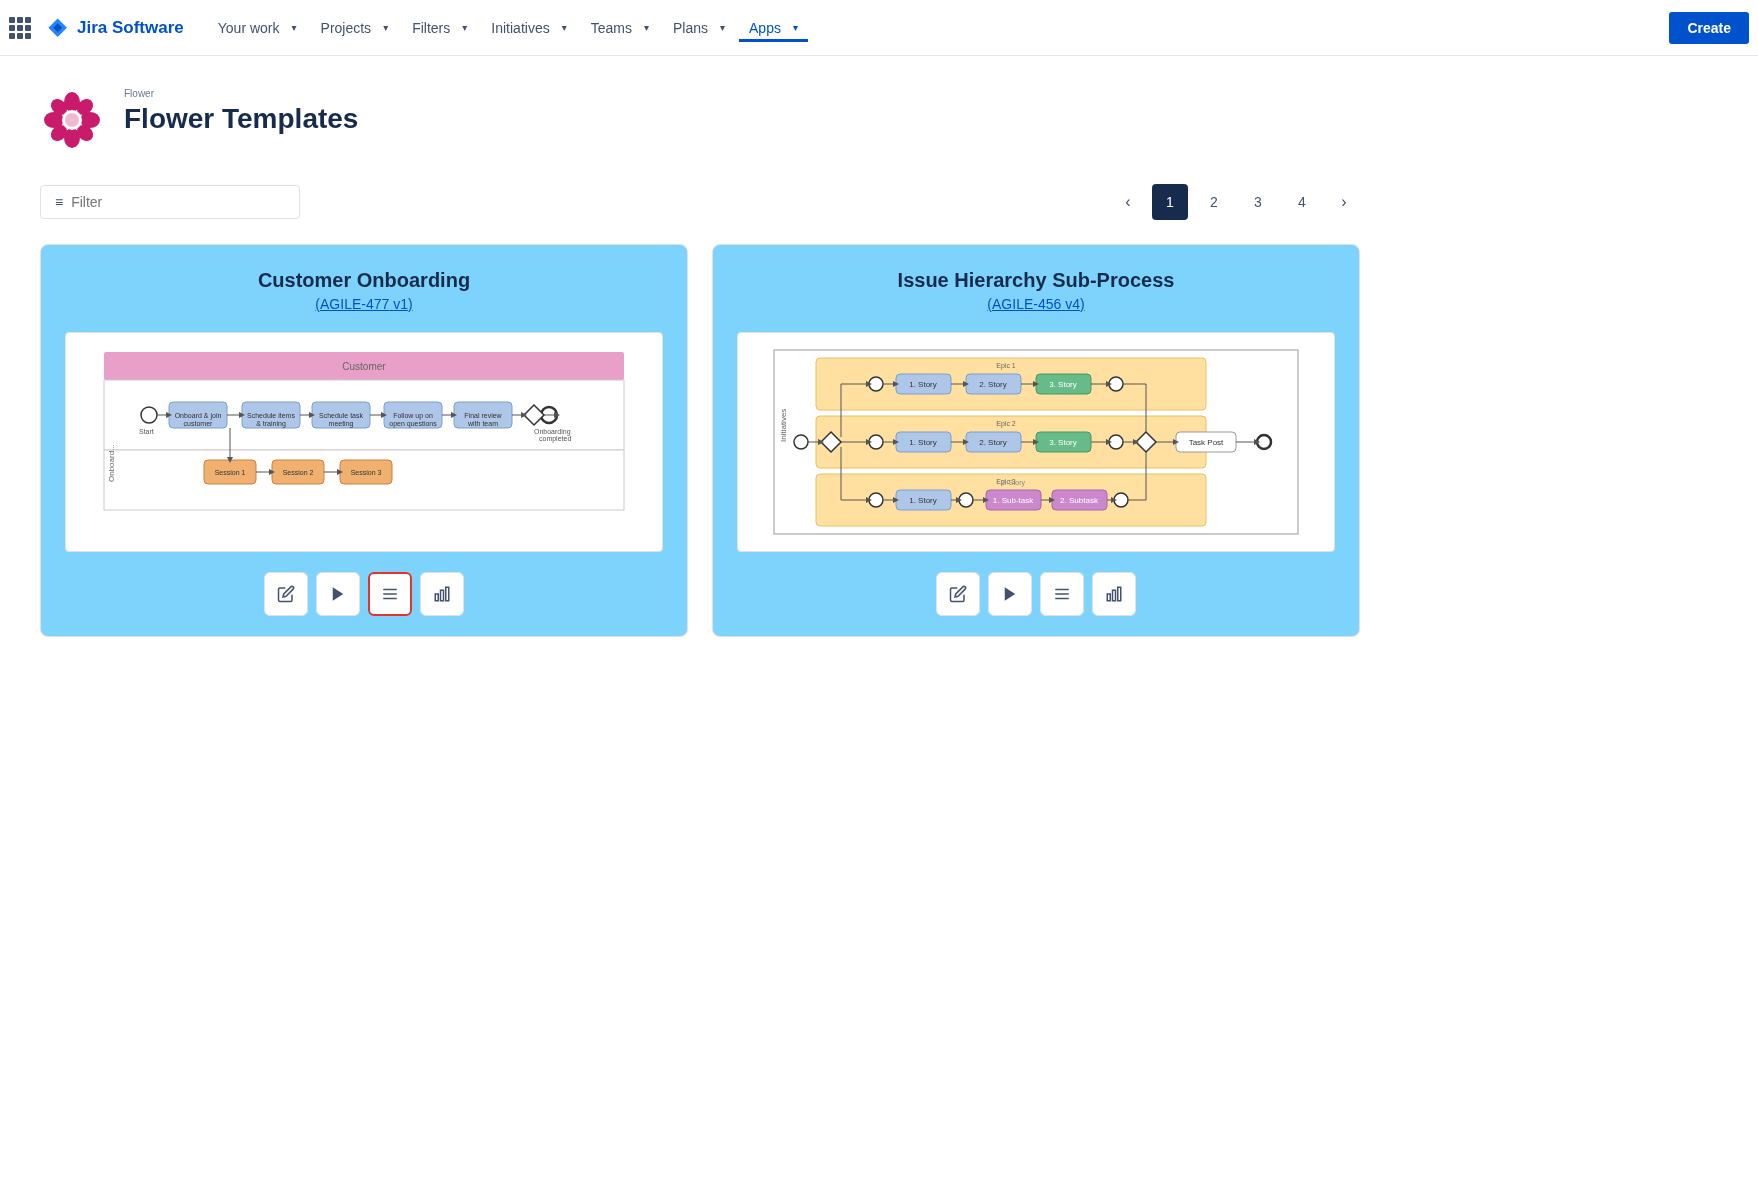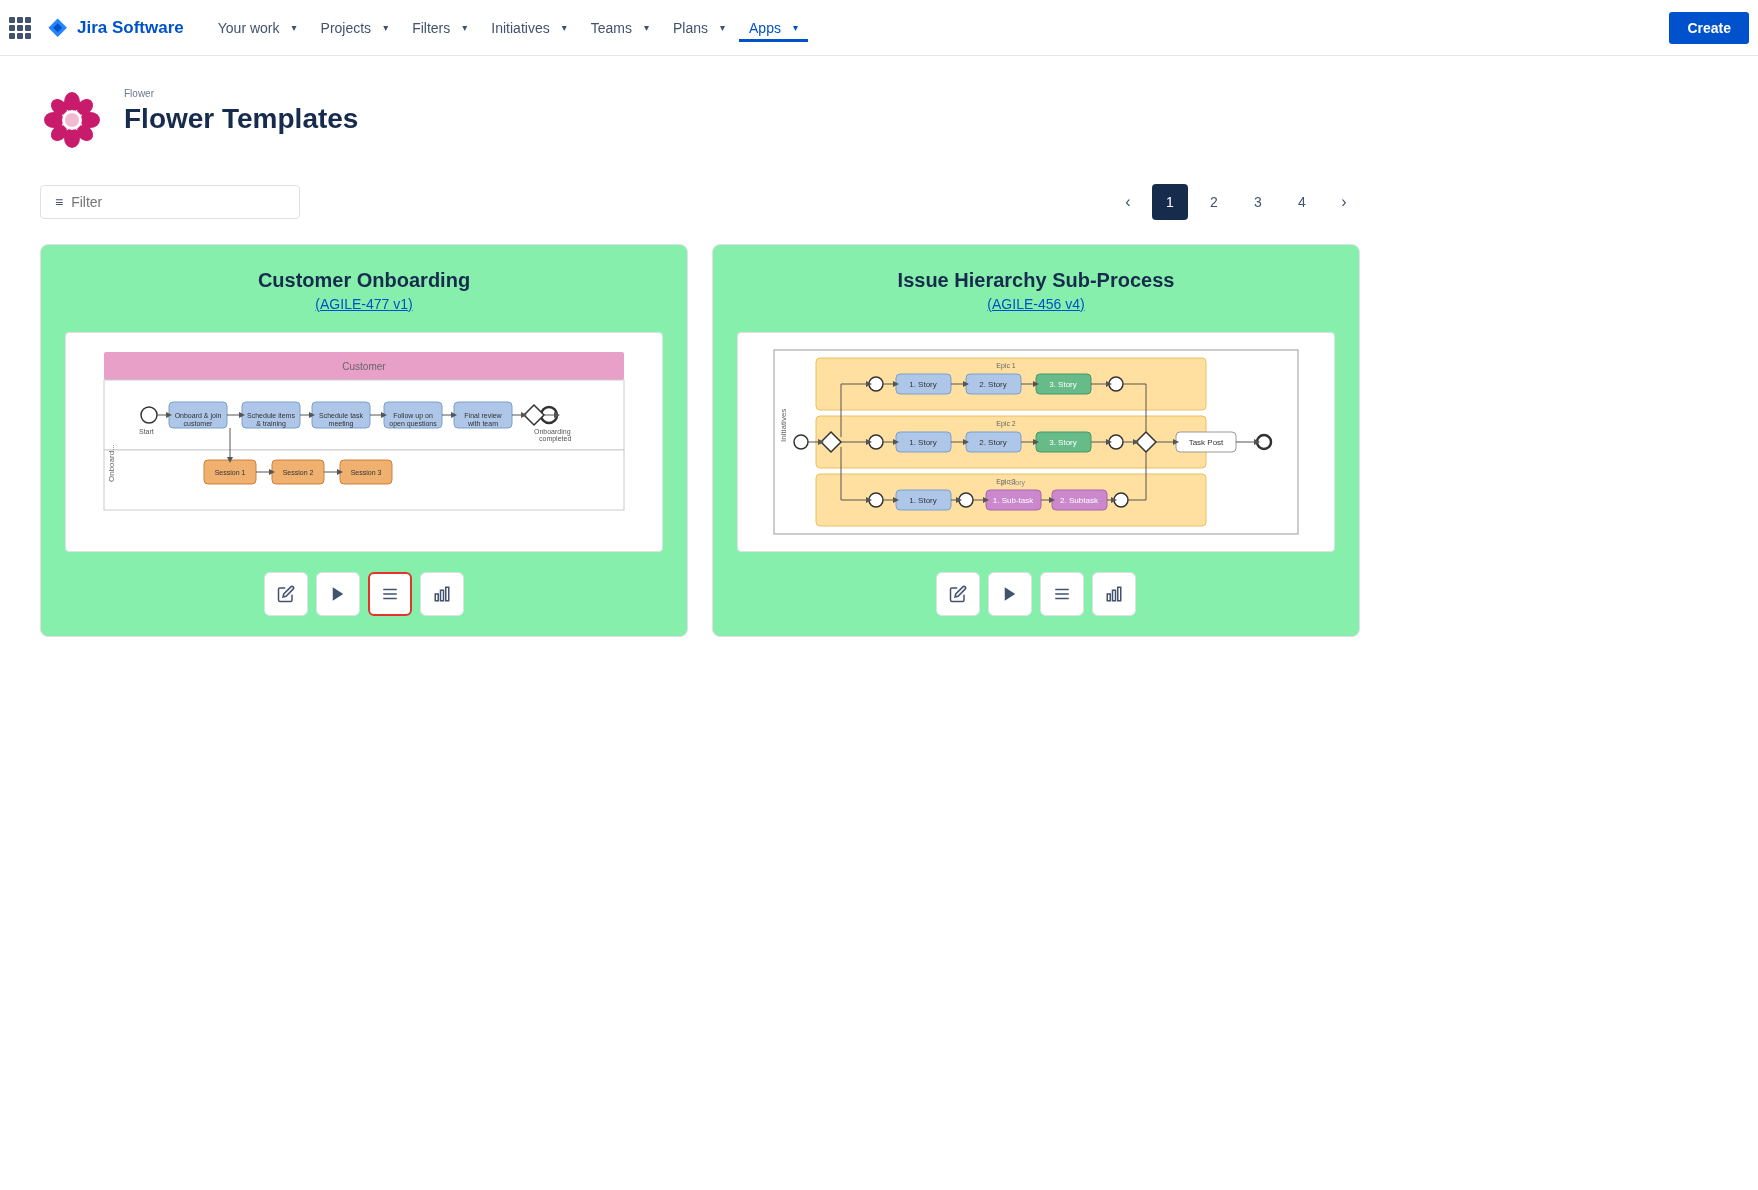--- a/index.html
+++ b/index.html
@@ -63,21 +63,21 @@
     .page-num {
       width: 36px; height: 36px; display: flex; align-items: center; justify-content: center;
       border-radius: 4px; cursor: pointer; font-size: 14px; font-weight: 500;
       border: none; background: none; color: #42526E;
     }
     .page-num.active { background: #172B4D; color: #fff; }
 
     
     .cards-grid { display: grid; grid-template-columns: 1fr 1fr; gap: 24px; }
     .card {
-      border: 1px solid #DFE1E6; border-radius: 8px; background: #86efac;
+      border: 1px solid #DFE1E6; border-radius: 8px; background: #7dd3fc;
       padding: 24px 24px 20px;
       display: flex; flex-direction: column; align-items: center;
     }
     .card-title { font-size: 20px; font-weight: 700; color: #172B4D; margin-bottom: 4px; text-align: center; }
     .card-subtitle { font-size: 14px; color: #0052CC; margin-bottom: 20px; text-align: center; text-decoration: underline; }
     .card-subtitle a { color: #0052CC; text-decoration: none; }
     .card-diagram {
       width: 100%; border: 1px solid #DFE1E6; border-radius: 4px; overflow: hidden;
       margin-bottom: 20px; min-height: 220px; background: #fff;
       display: flex; align-items: center; justify-content: center;

